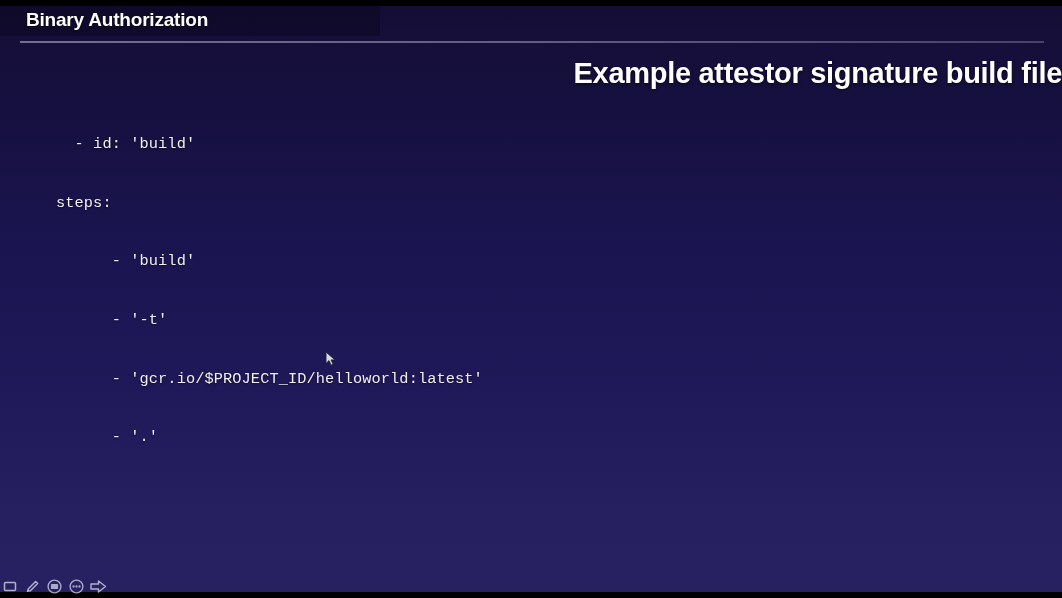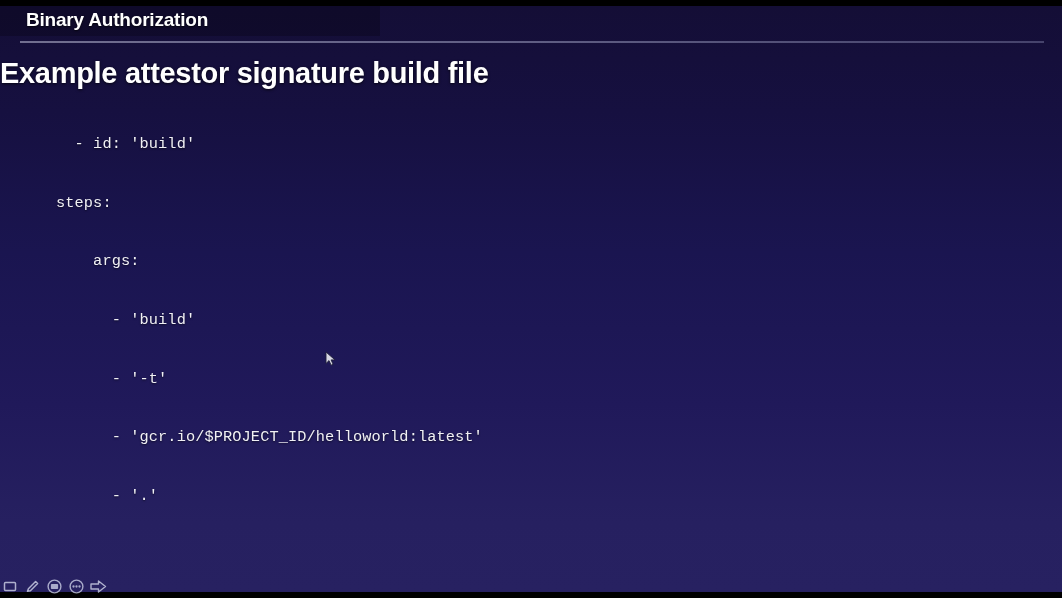--- a/index.html
+++ b/index.html
@@ -83,21 +83,21 @@
         rgba(190,190,215,0.55) 0%,
         rgba(170,172,205,0.50) 50%,
         rgba(150,152,190,0.38) 100%);
   }
 
   .slide-title {
     position: absolute;
     left: 0;
     top: 51px;
     width: 1062px;
-    text-align: left;
+    text-align: right;
     font-family: "Liberation Sans", sans-serif;
     font-size: 29px;
     font-weight: bold;
     letter-spacing: -0.3px;
     color: #ffffff;
     text-shadow: 0 1px 3px rgba(0,0,0,0.7);
   }
 
   .code-block {
     position: absolute;
@@ -172,21 +172,20 @@
 
     <div class="slide-kicker">Binary Authorization</div>
 
     <div class="header-divider"></div>
 
     <div class="slide-title">Example attestor signature build file</div>
 
     <div class="code-block">
       <div class="code-line">  - id: 'build'</div>
       <div class="code-line">steps:</div>
-      <div class="code-line">    args:</div>
       <div class="code-line">      - 'build'</div>
       <div class="code-line">      - '-t'</div>
       <div class="code-line">      - 'gcr.io/$PROJECT_ID/helloworld:latest'</div>
       <div class="code-line">      - '.'</div>
       
       
       
       
       
       

